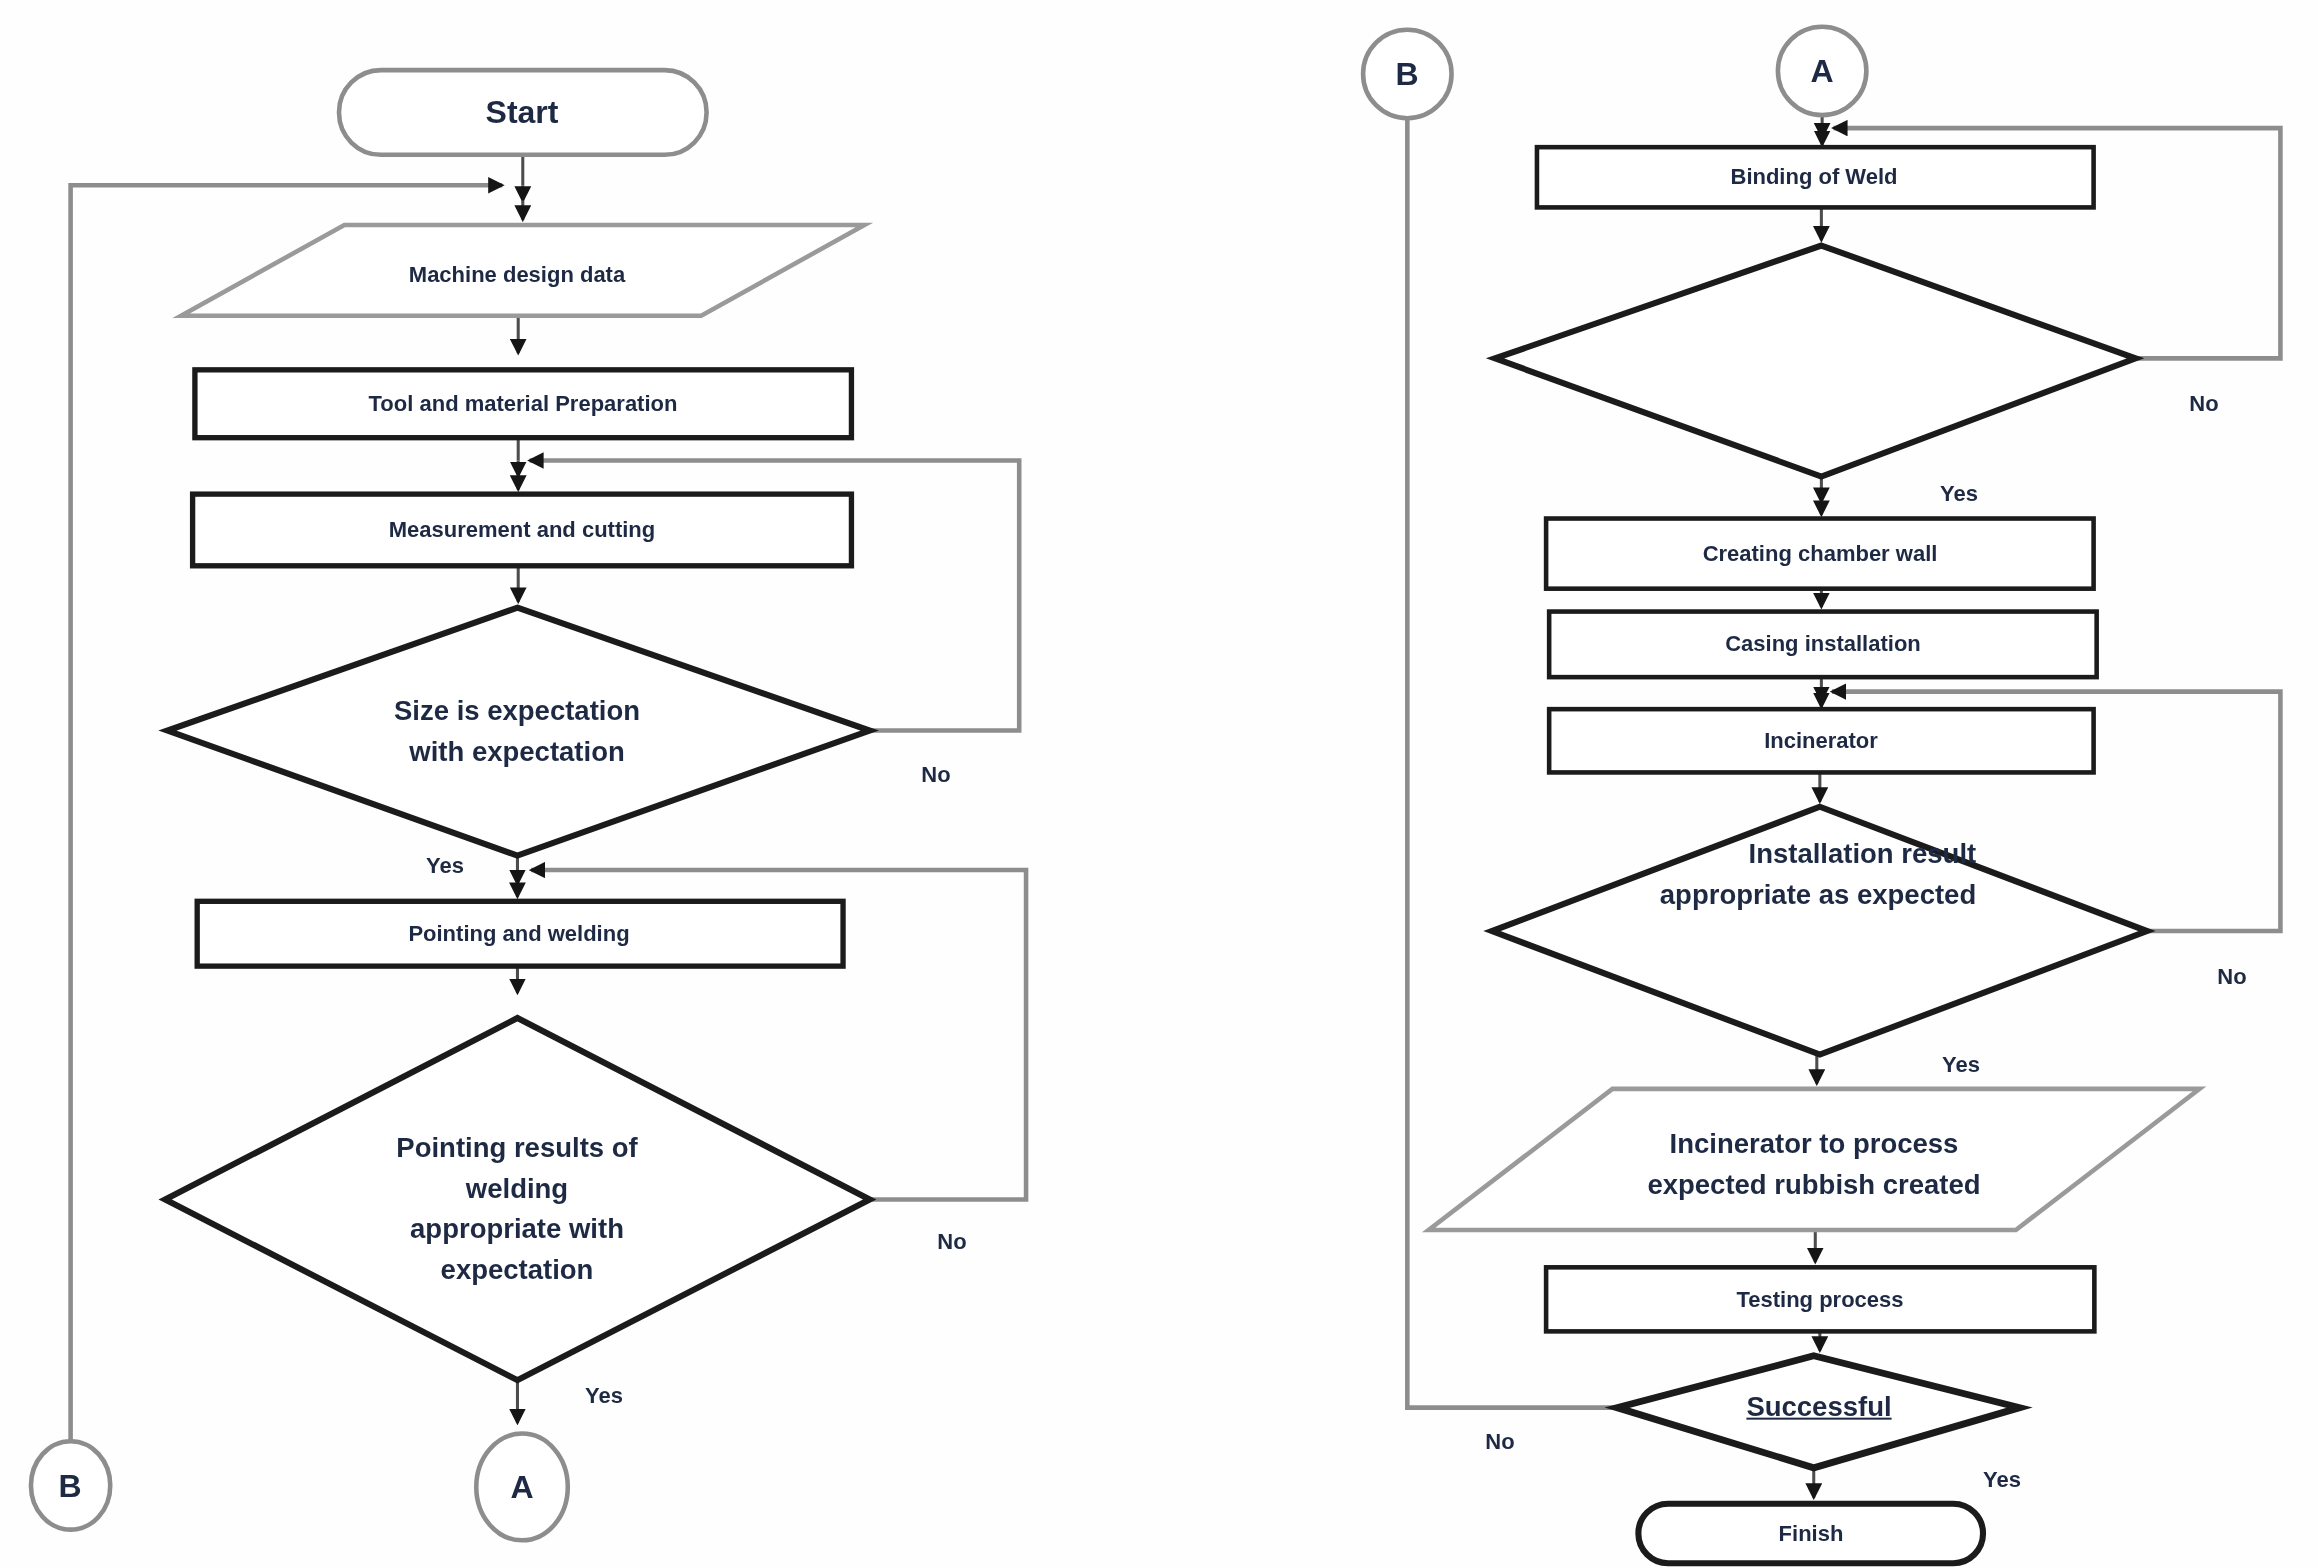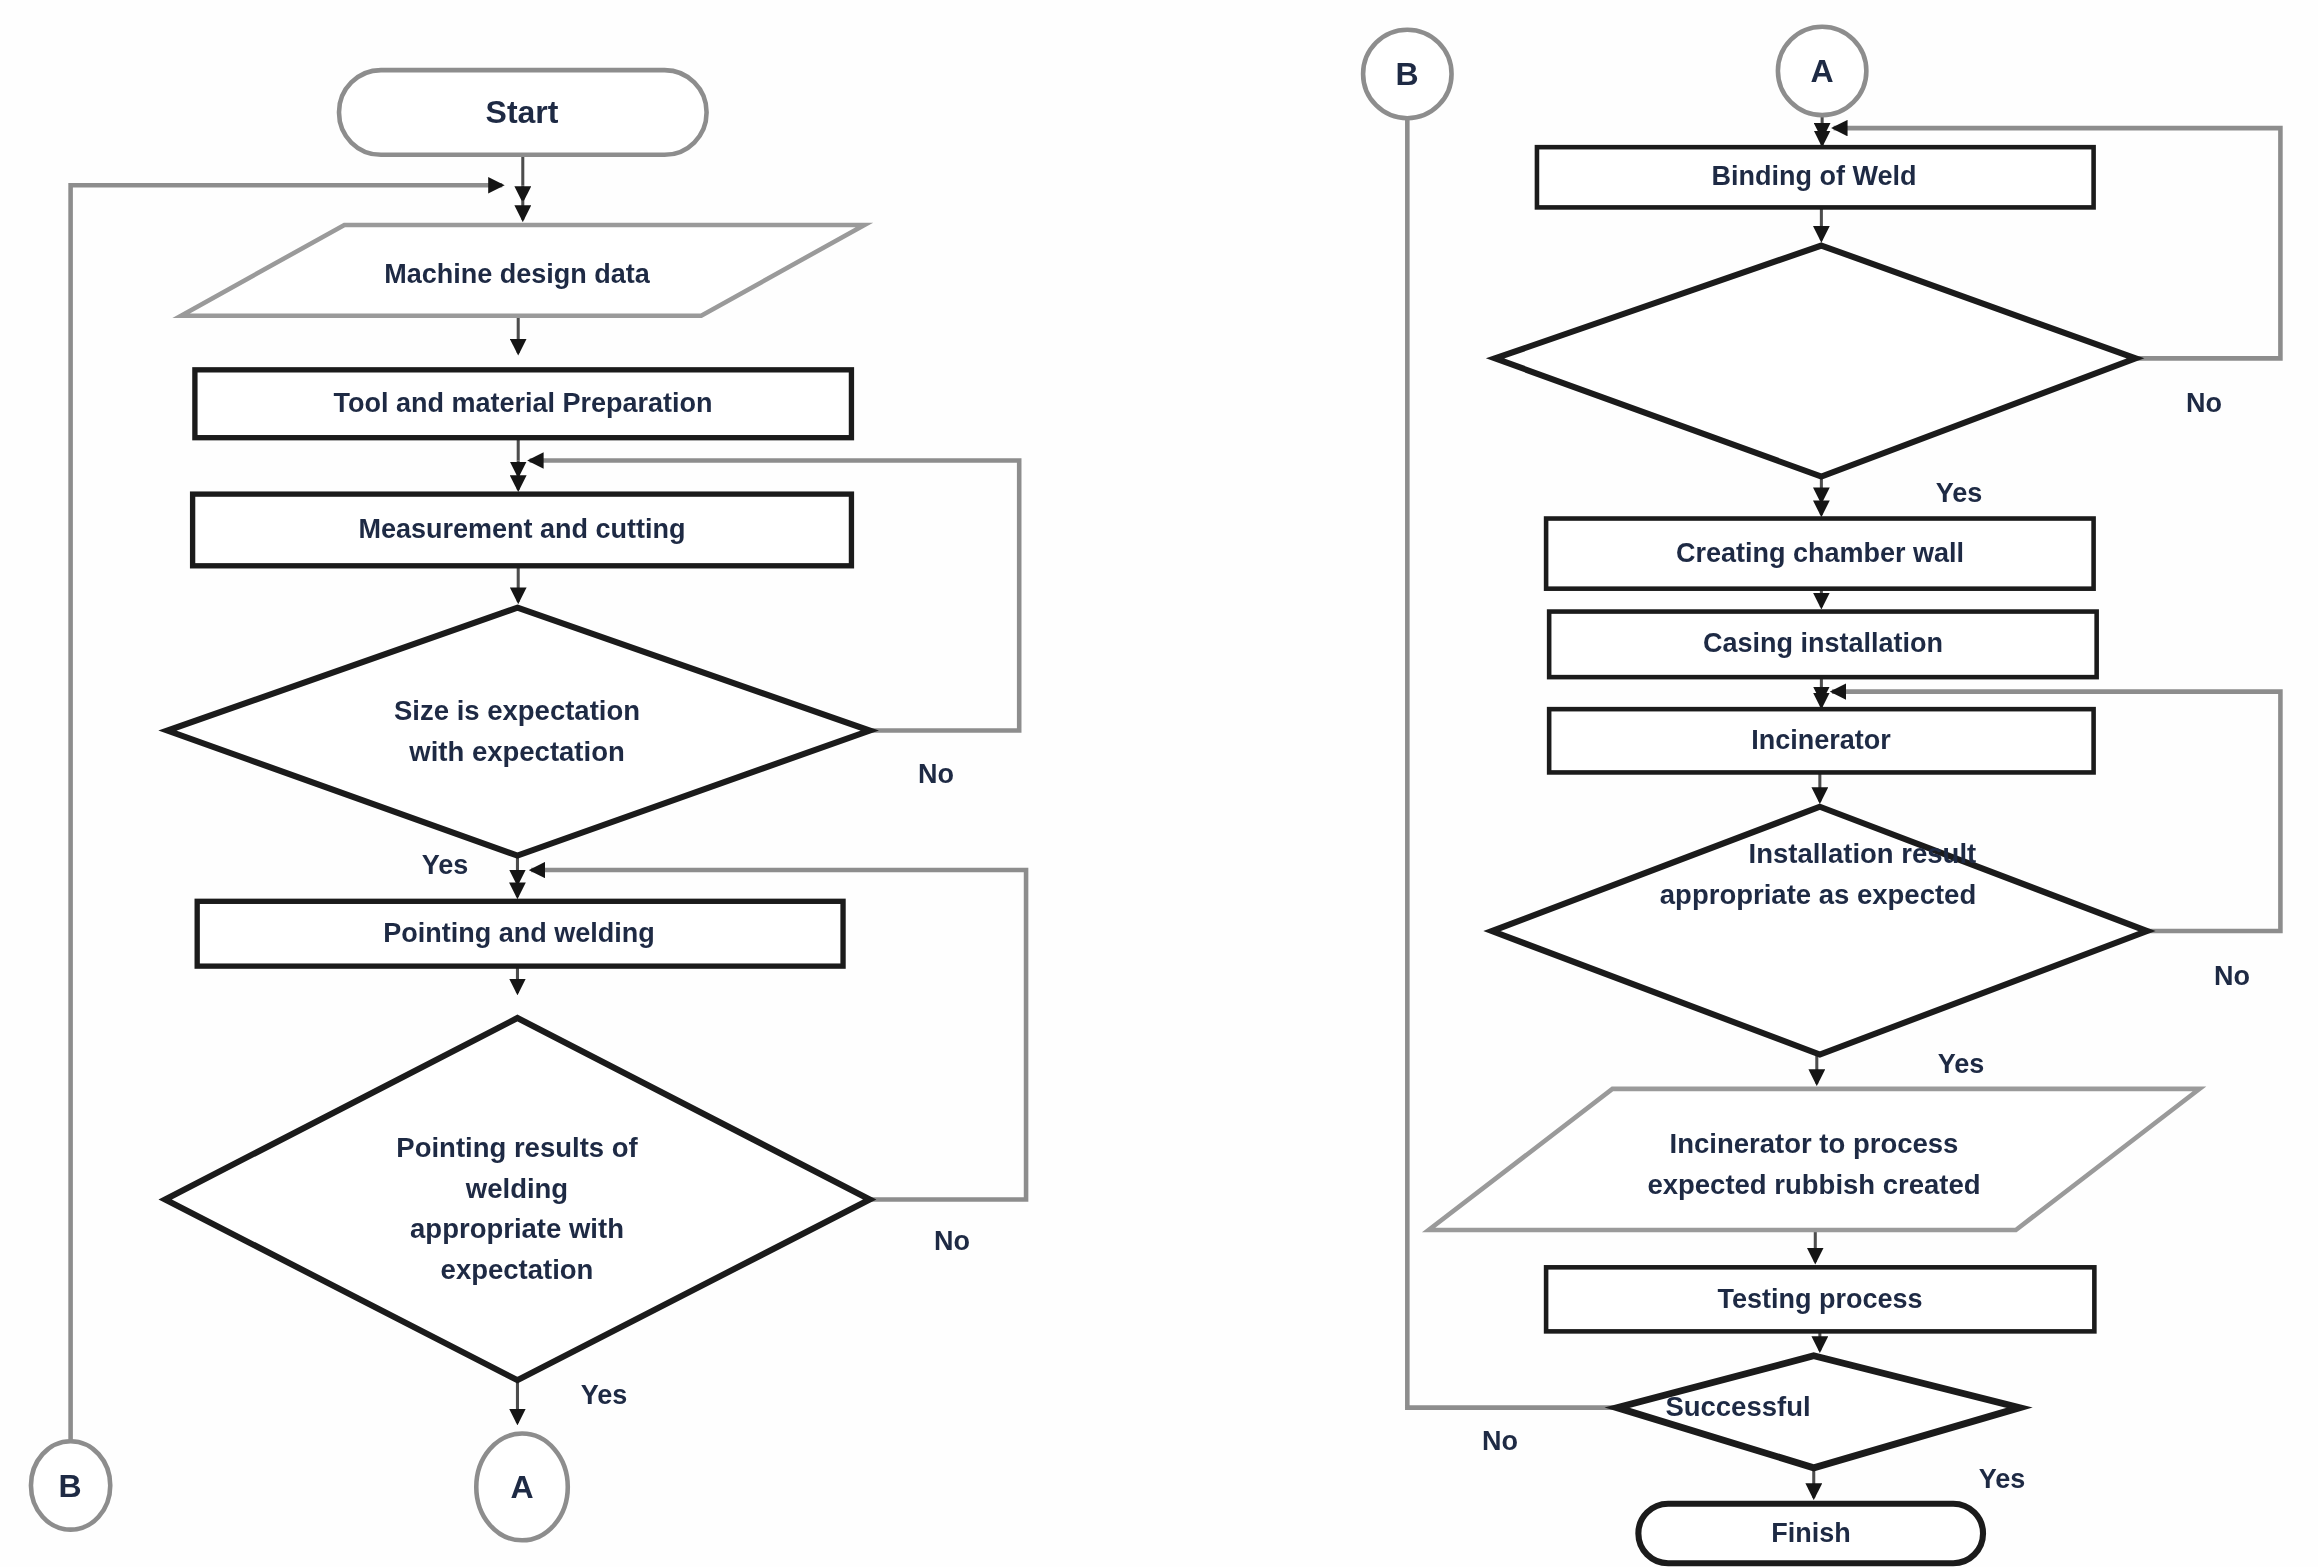--- a/index.html
+++ b/index.html
@@ -21,21 +21,21 @@
   .lbl{
     position:absolute;
     transform:translate(-50%,-50%);
     font-weight:bold;
     color:var(--text);
     white-space:pre-line;
     text-align:center;
     line-height:1.45;
   }
   .s42{font-size:32px;}
-  .s38{font-size:27px;text-align:right;}
+  .s38{font-size:22px;text-align:right;}
   .s36{font-size:27.5px;line-height:1.48;}
 </style>
 </head>
 <body>
 
 <div id="canvas">
 
   <svg id="wires" width="2319" height="1567" viewBox="0 0 3040 2055">
     <defs>
       <marker id="ahf" viewBox="0 0 10 10" refX="8.5" refY="5" markerWidth="5.5" markerHeight="5.5" orient="auto-start-reverse" markerUnits="strokeWidth">
@@ -133,19 +133,19 @@
   <div class="lbl s38" style="left:1820px;top:554px;">Creating chamber wall</div>
   <div class="lbl s38" style="left:1823px;top:644px;">Casing installation</div>
   <div class="lbl s38" style="left:1821px;top:741px;">Incinerator</div>
   <div class="lbl s36" style="left:1818px;top:875px;text-align:right;">Installation result
 appropriate as expected</div>
   <div class="lbl s38" style="left:2232px;top:977px;">No</div>
   <div class="lbl s38" style="left:1961px;top:1065px;">Yes</div>
   <div class="lbl s36" style="left:1814px;top:1165px;">Incinerator to process
 expected rubbish created</div>
   <div class="lbl s38" style="left:1820px;top:1300px;">Testing process</div>
-  <div class="lbl s36" style="left:1738px;top:1407px;">Successful</div>
+  <div class="lbl s36" style="left:1819px;top:1407px;text-decoration:underline;">Successful</div>
   <div class="lbl s38" style="left:1500px;top:1442px;">No</div>
   <div class="lbl s38" style="left:2002px;top:1480px;">Yes</div>
   <div class="lbl s38" style="left:1811px;top:1534px;">Finish</div>
 
 </div>
 
 
 </body></html>

